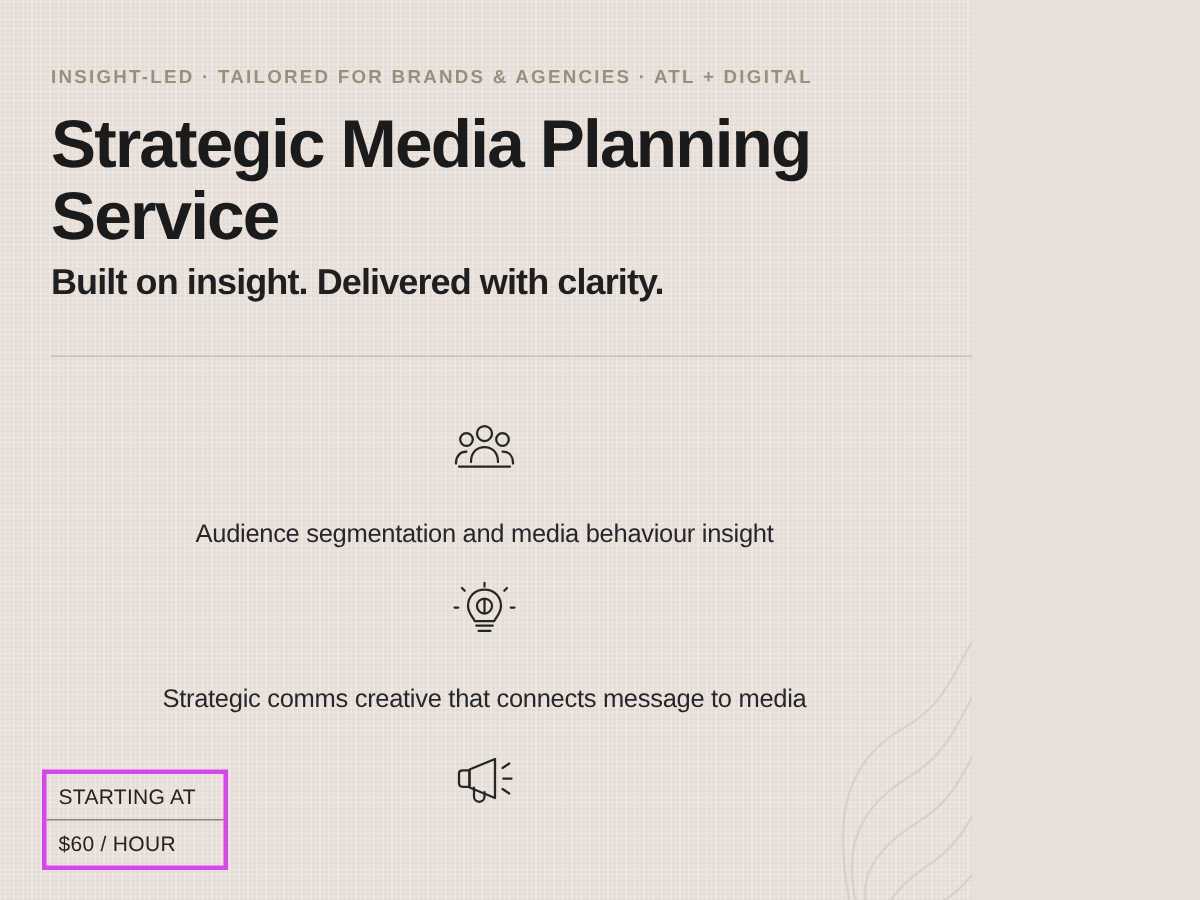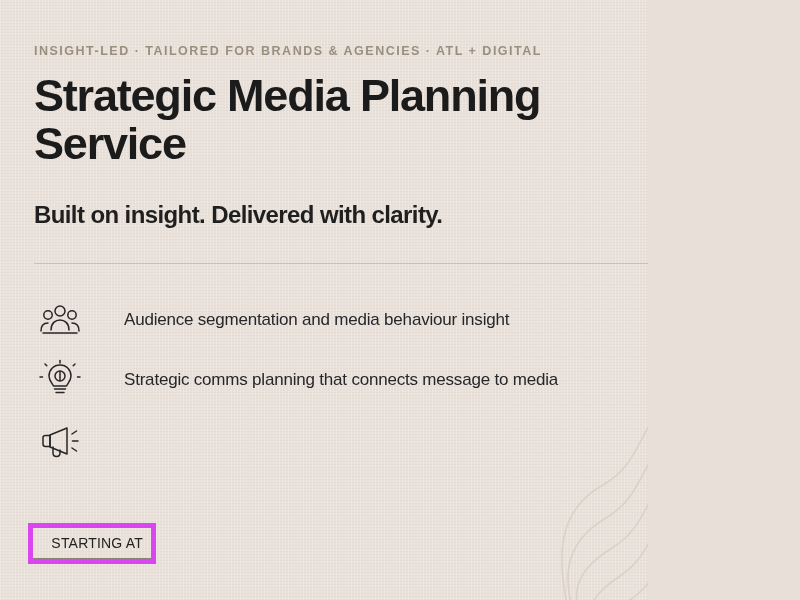--- a/index.html
+++ b/index.html
@@ -57,21 +57,21 @@
     text-transform: uppercase;
     margin: 0 0 14px 0;
   }
 
   .title {
     font-size: 45px;
     line-height: 1.06;
     font-weight: 700;
     color: #1b1b1b;
     letter-spacing: -1.2px;
-    margin: 0 0 34px 0;
+    margin: 0 0 8px 0;
   }
 
   .subtitle {
     font-size: 24px;
     font-weight: 700;
     color: #1f1f1f;
     letter-spacing: -0.6px;
     margin: 0 0 34px 0;
   }
 
@@ -84,21 +84,22 @@
 
   .features {
     display: flex;
     flex-direction: column;
     gap: 16px;
   }
 
   .feature {
     display: flex;
     align-items: center;
-    gap: 38px;
+    gap: 22px;
+    flex-direction: column;
   }
 
   .feature-icon {
     width: 52px;
     height: 44px;
     flex: 0 0 52px;
     display: flex;
     align-items: center;
     justify-content: center;
     color: #262626;
@@ -106,24 +107,23 @@
 
   .feature-text {
     font-size: 17px;
     color: #27262a;
     letter-spacing: -0.2px;
   }
 
   .price-box {
     position: absolute;
     left: 28px;
-    bottom: 36px;
-    border: 5px solid #d946ef;
+    bottom: 20px;
+    border: 3px solid #d946ef;
     width: 118px;
-    text-align: right;
   }
   .price-row {
     padding: 7px 8px 7px 8px;
     font-size: 14px;
     color: #23221f;
     letter-spacing: 0.2px;
   }
   .price-row.top {
     border-bottom: 1px solid #8b8276;
   }
@@ -180,21 +180,21 @@
             <path d="M19 33.5 L 27 33.5"></path>
             <circle cx="23" cy="17" r="5"></circle>
             <path d="M23 12.5 L 23 21.5"></path>
             <path d="M23 1.5 L 23 4"></path>
             <path d="M8 5 L 9.8 6.8"></path>
             <path d="M38 5 L 36.2 6.8"></path>
             <path d="M3 18 L 5.5 18"></path>
             <path d="M43 18 L 40.5 18"></path>
           </svg>
         </span>
-        <span class="feature-text">Strategic comms planning that connects message to media</span>
+        <span class="feature-text">Strategic comms creative that connects message to media</span>
       </div>
 
       <div class="feature">
         <span class="feature-icon">
           <svg width="46" height="40" viewBox="0 0 46 40" fill="none" stroke="#262626" stroke-width="1.5" stroke-linecap="round" stroke-linejoin="round">
             <path d="M6 17.5 L 6 24 C 6 25.5, 7 26.5, 8.5 26.5 L 13 26.5 L 13 15.5 L 8.5 15.5 C 7 15.5, 6 16.3, 6 17.5 Z"></path>
             <path d="M13 15 L 30 8 L 30 34 L 13 27 Z"></path>
             <path d="M16 27 L 16 33 C 16 35, 17.5 36.5, 19.5 36.5 C 21.5 36.5, 23 35, 23 33 L 23 30"></path>
             <path d="M35 14 L 39.5 11"></path>
             <path d="M35.5 21 L 41 21"></path>
@@ -202,15 +202,16 @@
           </svg>
         </span>
       </div>
 
 
     </div>
   </div>
 
   <div class="price-box">
     <div class="price-row top">STARTING AT</div>
+    <div class="price-row">$60 / HOUR</div>
   </div>
 
 </div>
 
 </body></html>

